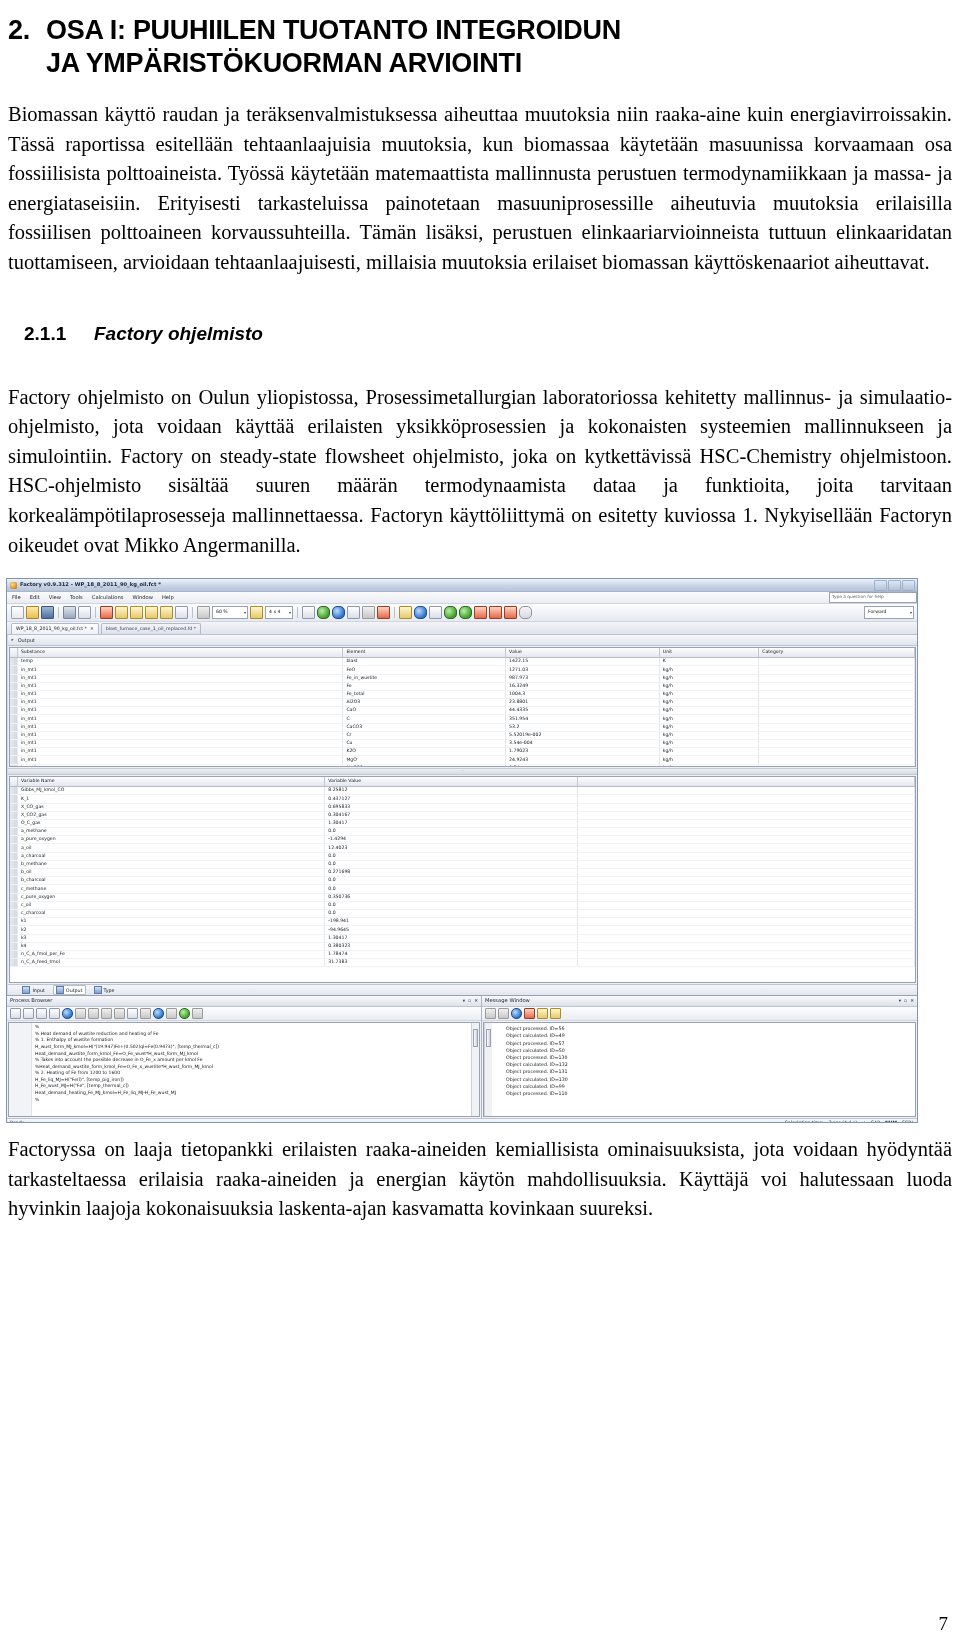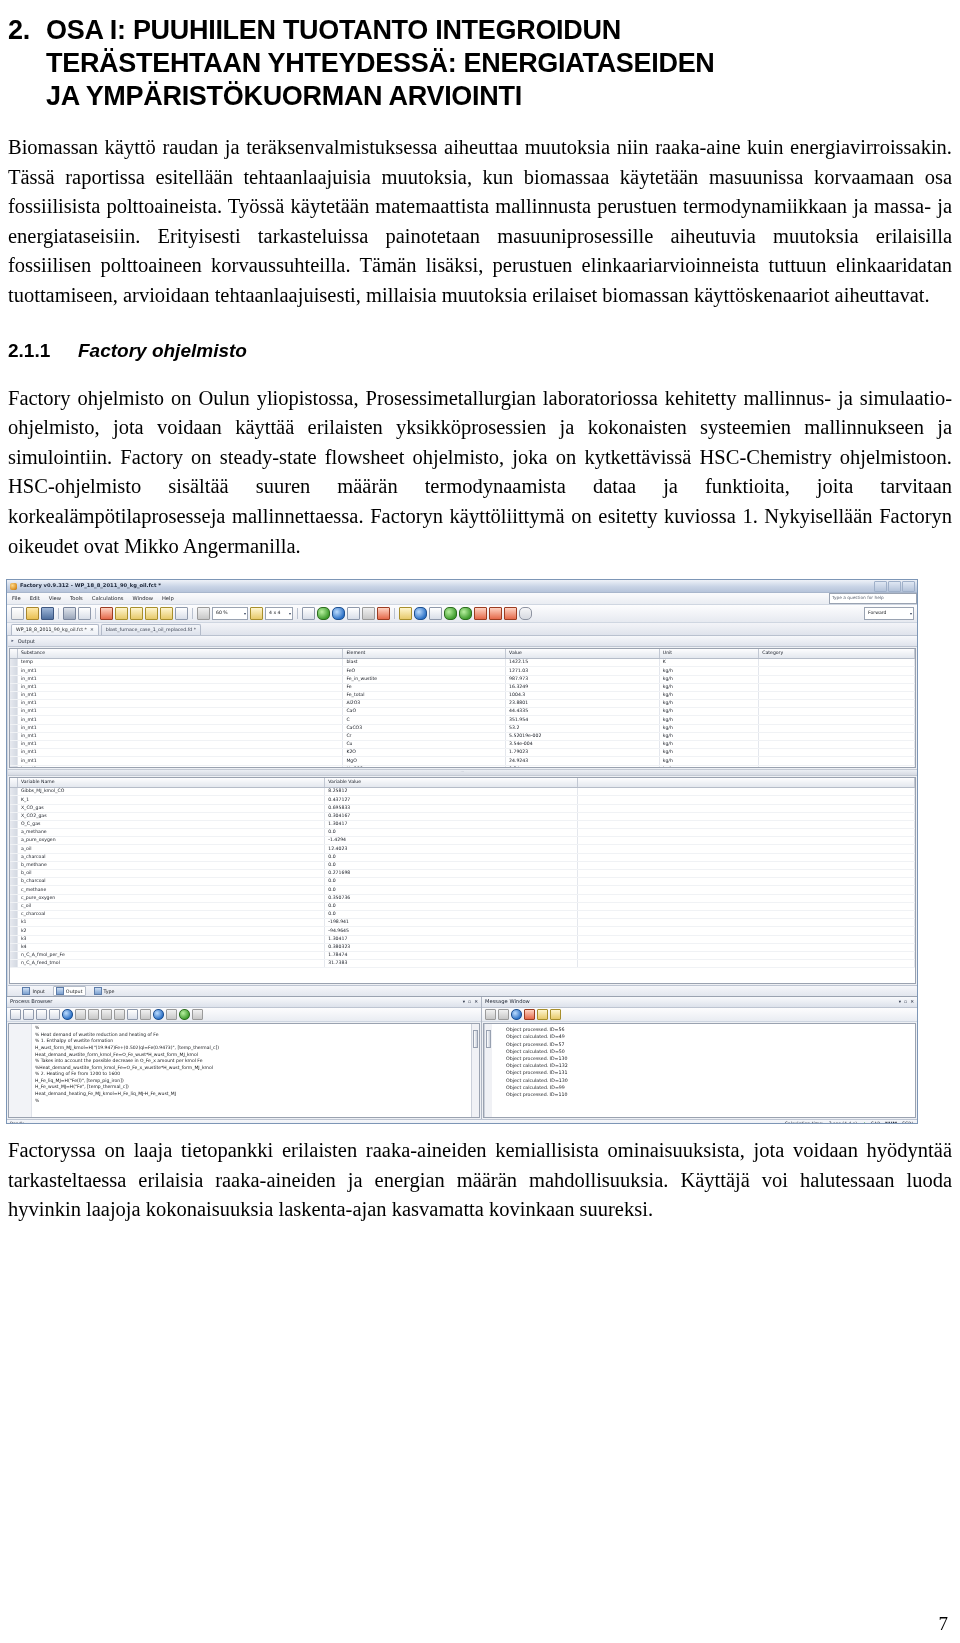--- a/index.html
+++ b/index.html
@@ -43,21 +43,21 @@
     margin: 0;
     padding: 29px 0 0 8px;
   }
   .section-title .num { display: inline-block; width: 46px; }
 
   .subsection-title {
     font-family: "Liberation Sans", sans-serif;
     font-weight: bold;
     font-style: italic;
     font-size: 19px;
-    margin: 0;
+    margin: 16px;
     padding: 29px 0 0 8px;
   }
   .subsection-title .num { display: inline-block; width: 70px; font-style: normal;}
 
   
   p.body {
     font-family: "Liberation Serif", serif;
     font-size: 20.5px;
     line-height: 29.6px;
     text-align: justify;
@@ -395,21 +395,20 @@
     display:flex; align-items:center;
   }
 </style>
 </head>
 <body>
 
 <div class="page">
 
   <h1 class="chapter-title">
     <span class="num">2.</span><span>OSA I: PUUHIILEN TUOTANTO INTEGROIDUN</span>
-    <span class="ind">TERÄSTEHTAAN YHTEYDESSÄ: ENERGIATASEIDEN</span>
     <span class="ind">JA YMPÄRISTÖKUORMAN ARVIOINTI</span>
   </h1>
 
 
   <p class="body first">Biomassan käyttö raudan ja teräksenvalmistuksessa aiheuttaa muutoksia niin raaka-aine kuin energiavirroissakin. Tässä raportissa esitellään tehtaanlaajuisia muutoksia, kun biomassaa käytetään masuunissa korvaamaan osa fossiilisista polttoaineista. Työssä käytetään matemaattista mallinnusta perustuen termodynamiikkaan ja massa- ja energiataseisiin. Erityisesti tarkasteluissa painotetaan masuuniprosessille aiheutuvia muutoksia erilaisilla fossiilisen polttoaineen korvaussuhteilla. Tämän lisäksi, perustuen elinkaariarvioinneista tuttuun elinkaaridatan tuottamiseen, arvioidaan tehtaanlaajuisesti, millaisia muutoksia erilaiset biomassan käyttöskenaariot aiheuttavat.</p>
 
   <h3 class="subsection-title">
     <span class="num">2.1.1</span><span>Factory ohjelmisto</span>
   </h3>
 
@@ -920,16 +919,16 @@
         <span class="chk">✓</span>
         <span>CAP</span>
         <span class="num">NUM</span>
         <span>SCRL</span>
       </span>
     </div>
 
   </div>
 
 
-  <p class="body" style="padding-top:12px;">Factoryssa on laaja tietopankki erilaisten raaka-aineiden kemiallisista ominaisuuksista, jota voidaan hyödyntää tarkasteltaessa erilaisia raaka-aineiden ja energian määrän mahdollisuuksia. Käyttäjä voi halutessaan luoda hyvinkin laajoja kokonaisuuksia laskenta-ajan kasvamatta kovinkaan suureksi.</p>
+  <p class="body" style="padding-top:12px;">Factoryssa on laaja tietopankki erilaisten raaka-aineiden kemiallisista ominaisuuksista, jota voidaan hyödyntää tarkasteltaessa erilaisia raaka-aineiden ja energian käytön mahdollisuuksia. Käyttäjä voi halutessaan luoda hyvinkin laajoja kokonaisuuksia laskenta-ajan kasvamatta kovinkaan suureksi.</p>
 
   <span class="page-number">7</span>
 </div>
 
 </body></html>

